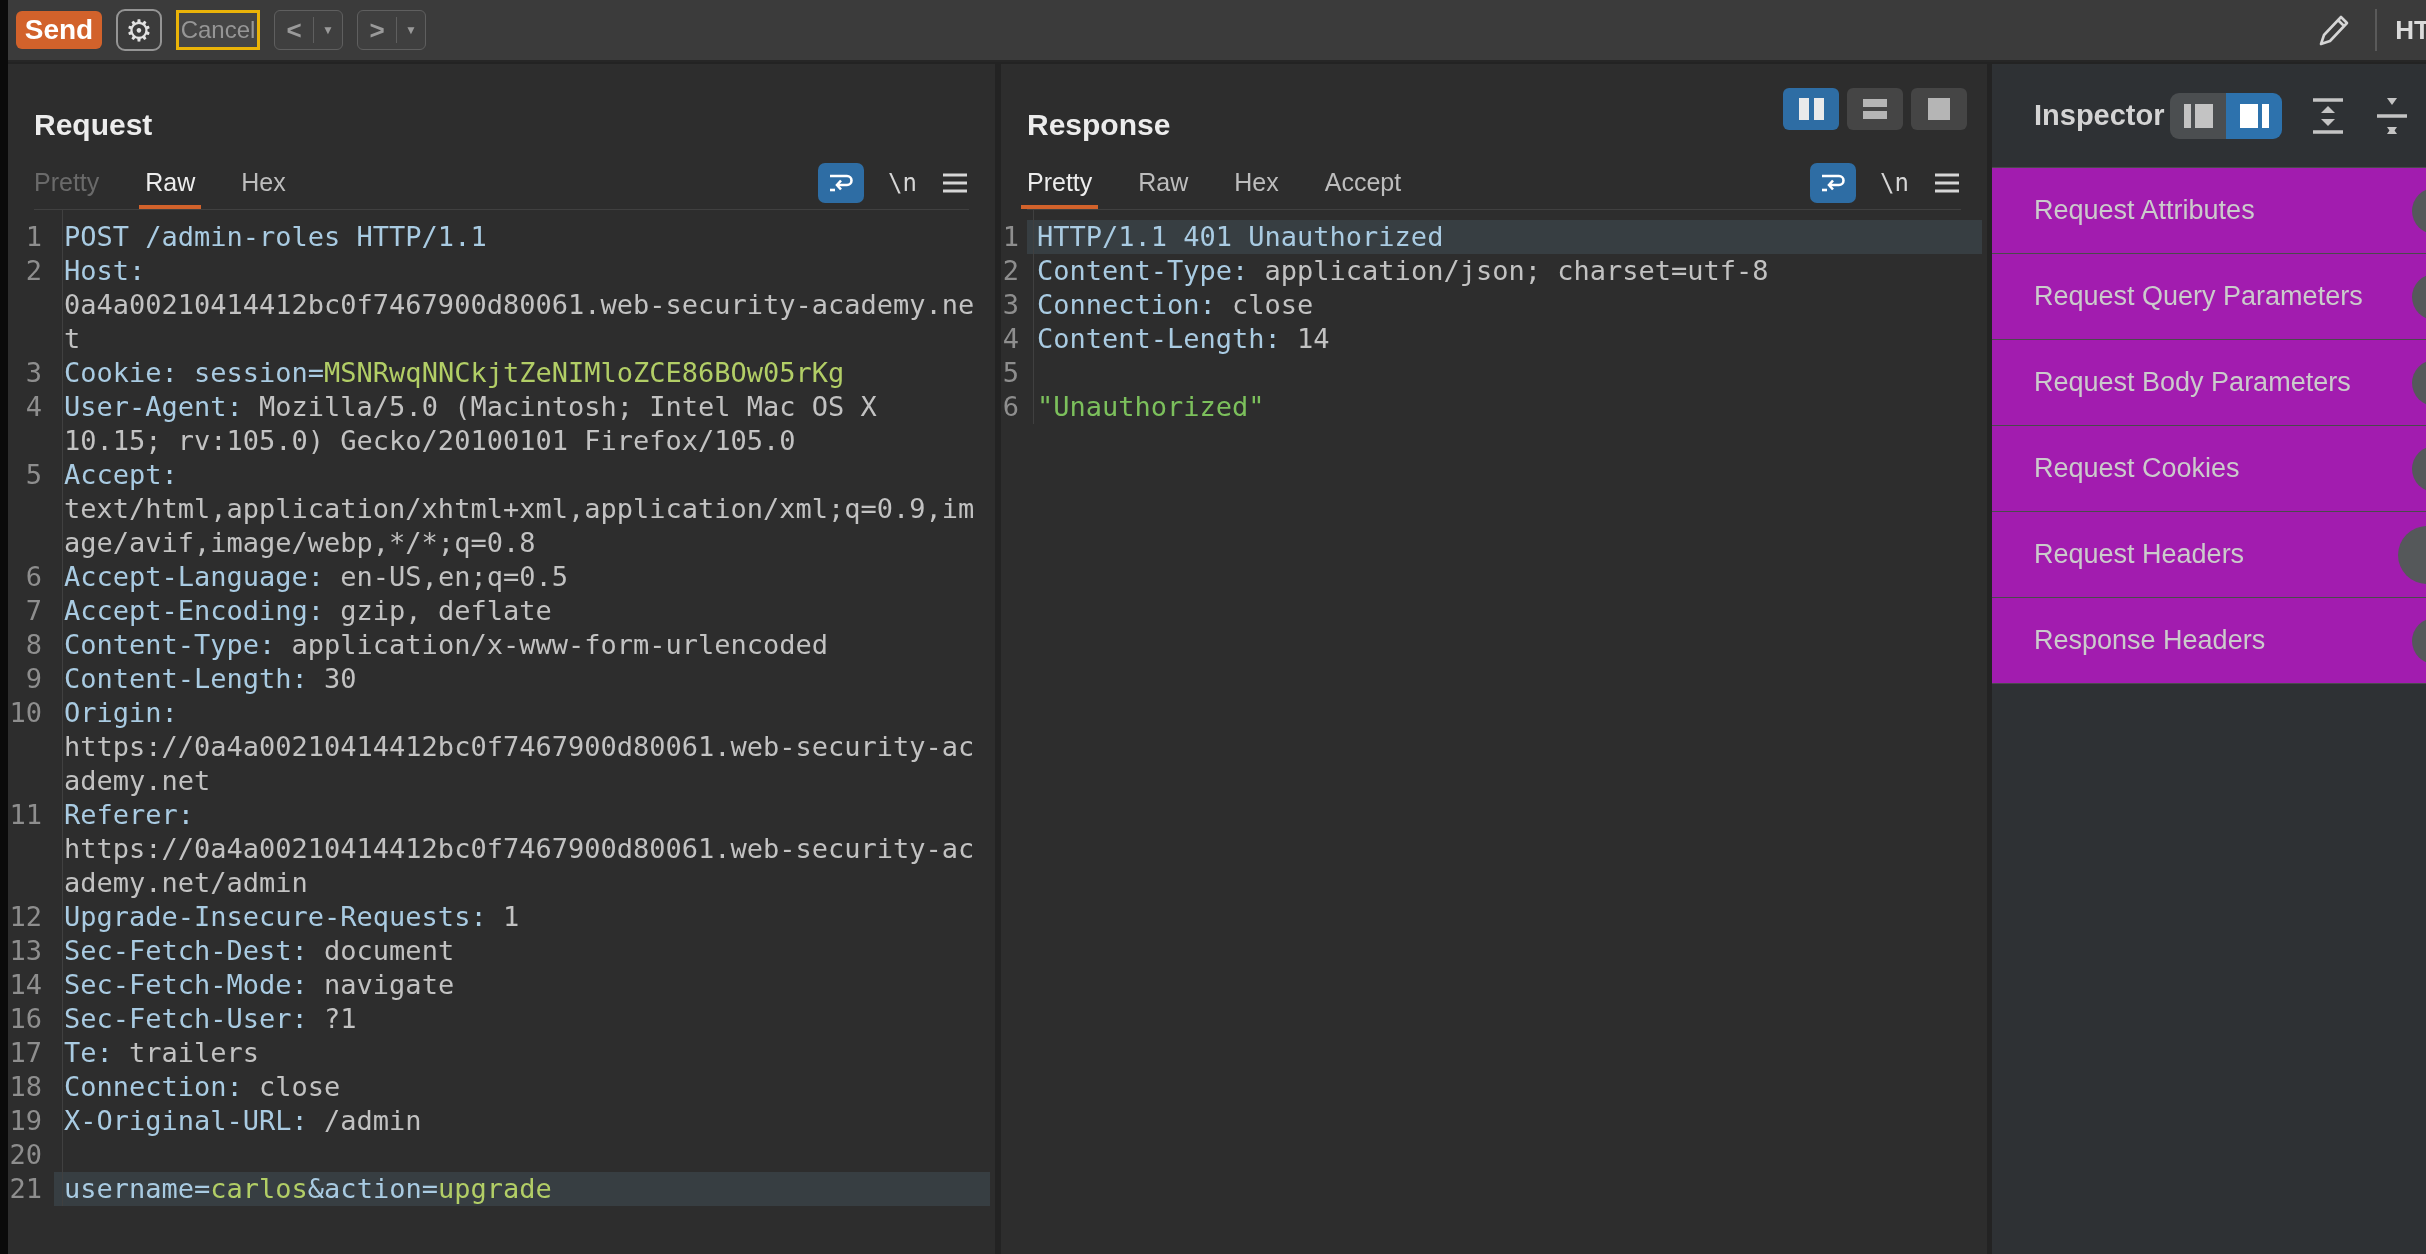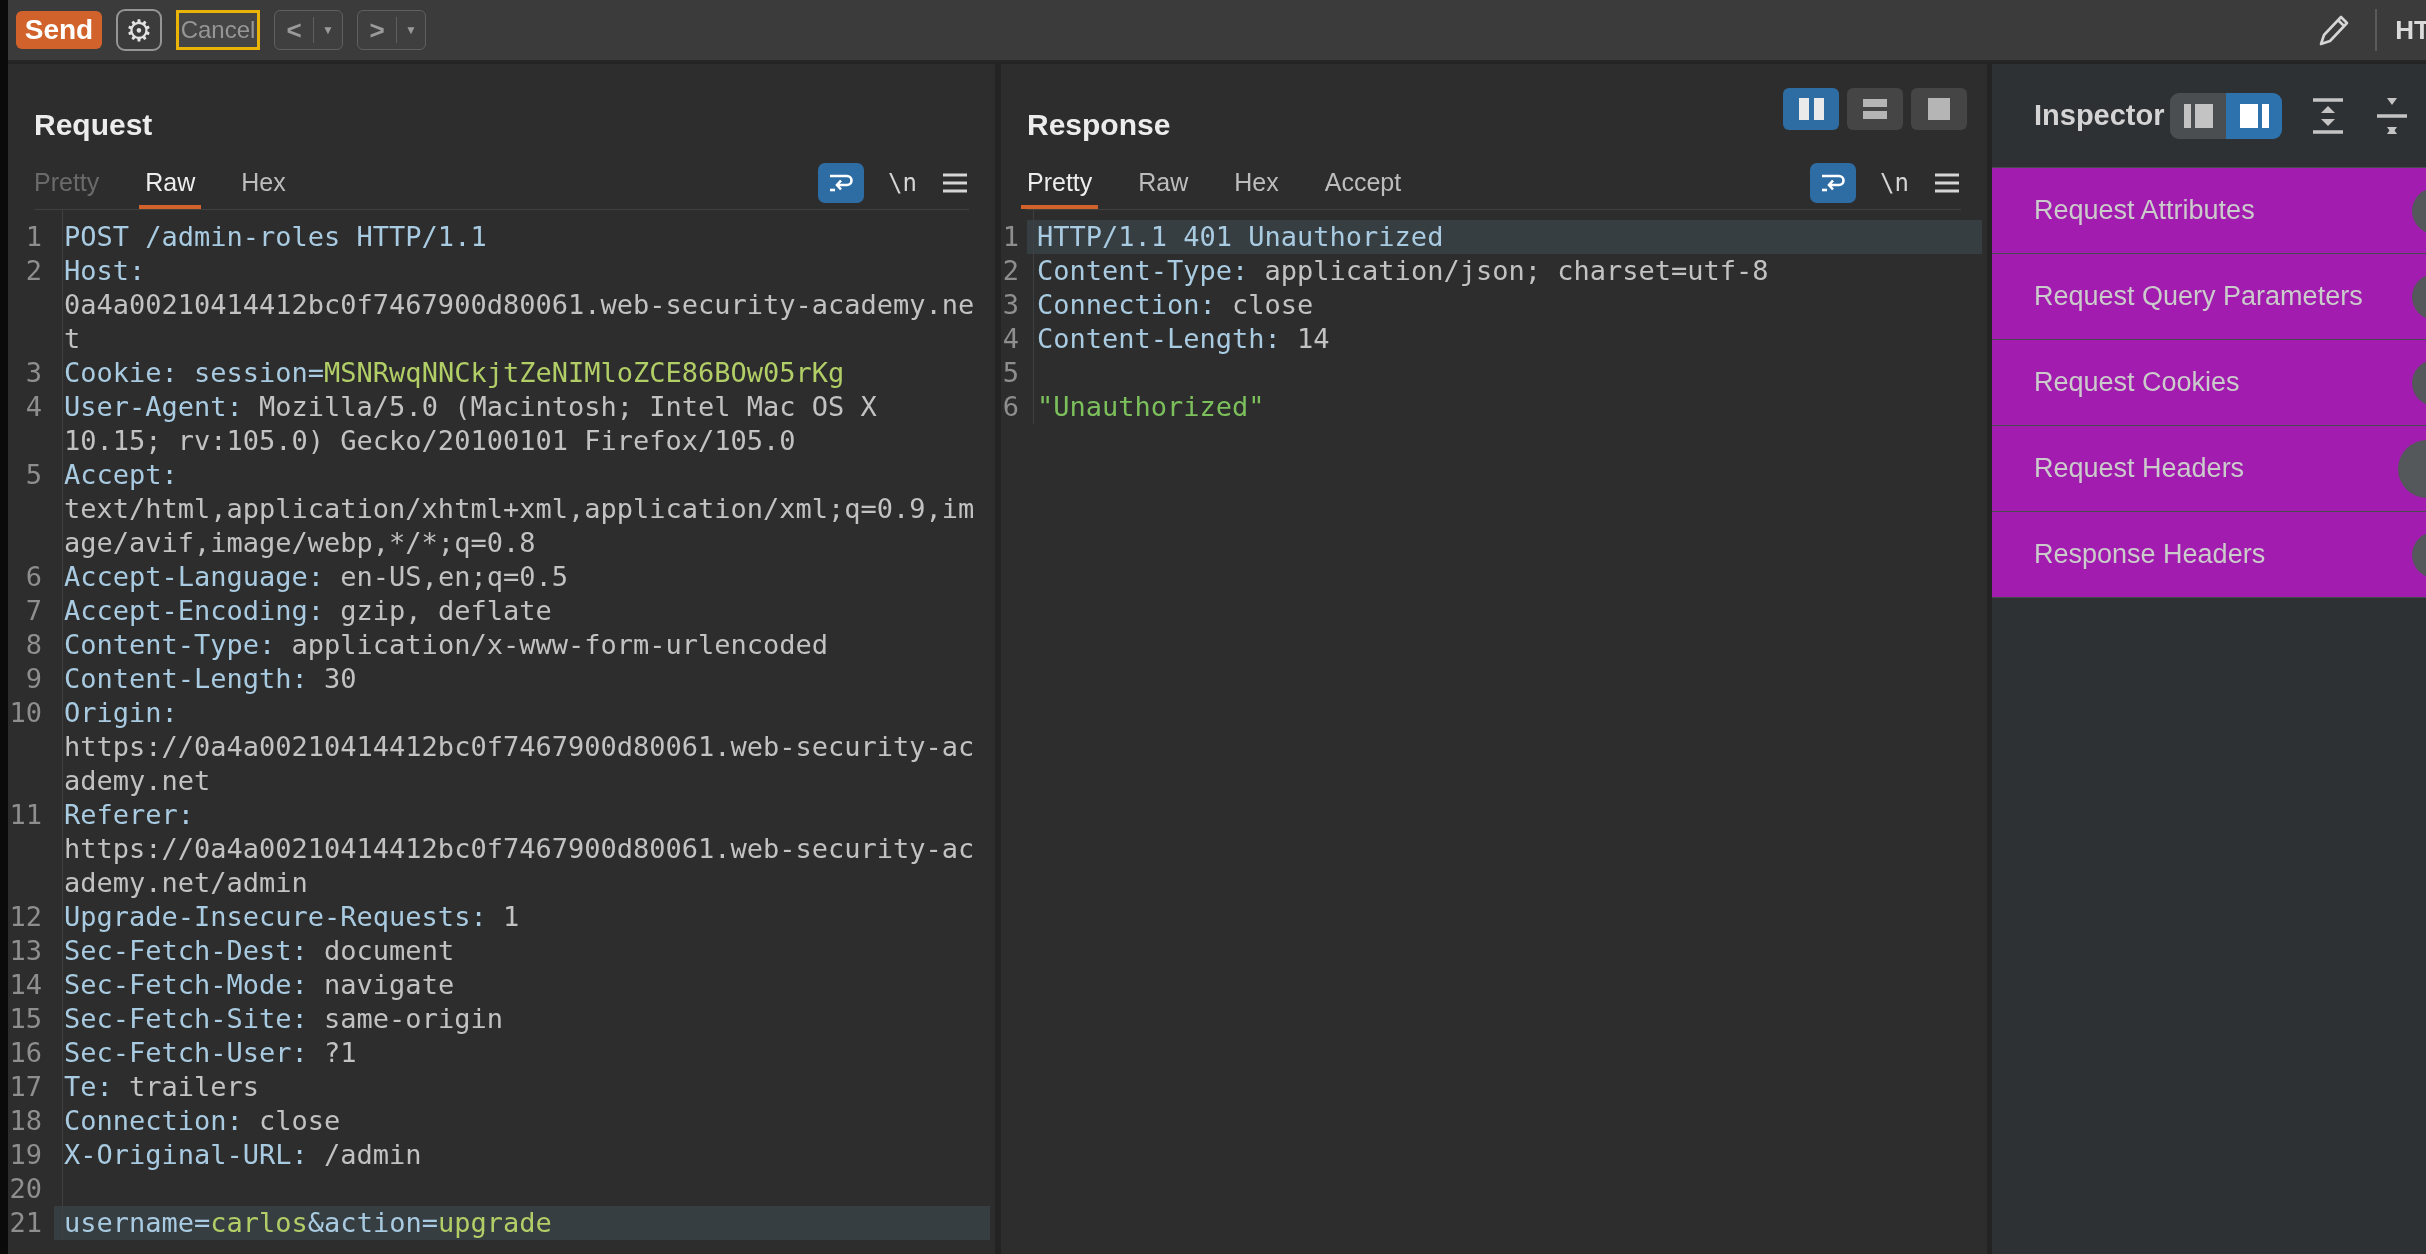--- a/index.html
+++ b/index.html
@@ -250,24 +250,20 @@
       </div>
       <div class="line">
         <span class="ln">13</span>
         <span class="code"><span class="c-h">Sec-Fetch-Dest: </span><span class="c-v">document</span></span>
       </div>
       <div class="line">
         <span class="ln">14</span>
         <span class="code"><span class="c-h">Sec-Fetch-Mode: </span><span class="c-v">navigate</span></span>
       </div>
       <div class="line">
-        <span class="ln">15</span>
-        <span class="code"><span class="c-h">Sec-Fetch-Site: </span><span class="c-v">same-origin</span></span>
-      </div>
-      <div class="line">
         <span class="ln">16</span>
         <span class="code"><span class="c-h">Sec-Fetch-User: </span><span class="c-v">?1</span></span>
       </div>
       <div class="line">
         <span class="ln">17</span>
         <span class="code"><span class="c-h">Te: </span><span class="c-v">trailers</span></span>
       </div>
       <div class="line">
         <span class="ln">18</span>
         <span class="code"><span class="c-h">Connection: </span><span class="c-v">close</span></span>
@@ -394,20 +390,24 @@
   <div id="inspector-sections">
       <div class="insp-row">
         <span>Request Attributes</span>
         <span class="badge"></span>
       </div>
       <div class="insp-row">
         <span>Request Query Parameters</span>
         <span class="badge"></span>
       </div>
       <div class="insp-row">
+        <span>Request Body Parameters</span>
+        <span class="badge"></span>
+      </div>
+      <div class="insp-row">
         <span>Request Cookies</span>
         <span class="badge"></span>
       </div>
       <div class="insp-row">
         <span>Request Headers</span>
         <span class="badge lg"></span>
       </div>
       <div class="insp-row">
         <span>Response Headers</span>
         <span class="badge"></span>

